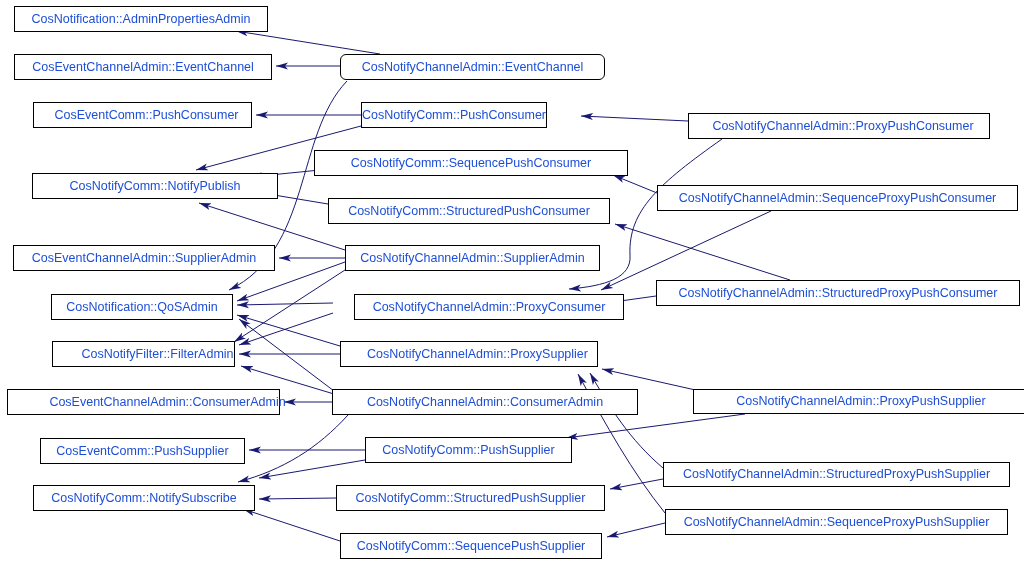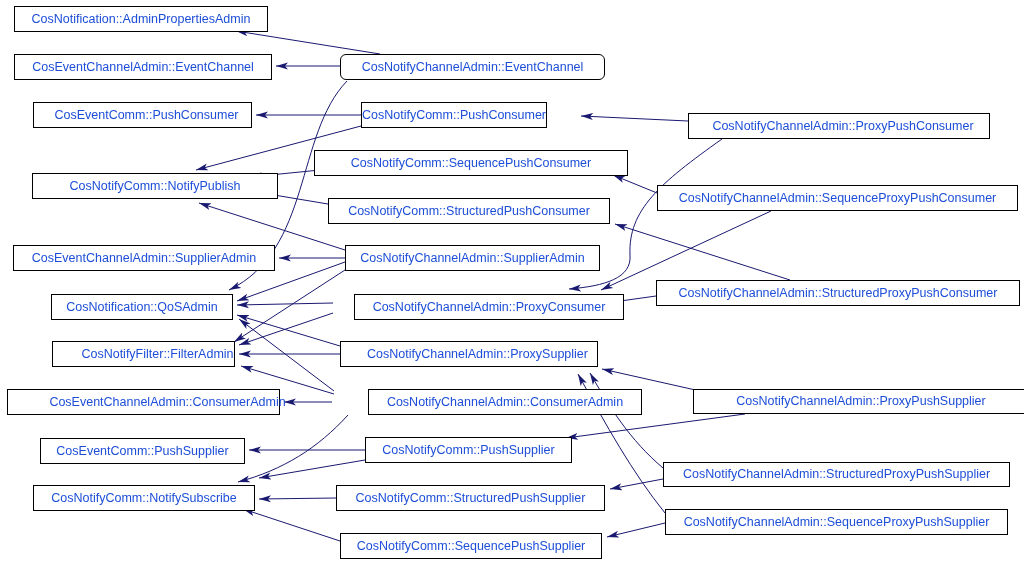--- a/index.html
+++ b/index.html
@@ -73,21 +73,21 @@
       <div class="node" style="left: 7px; top: 389px; width: 273px; height: 26px; padding-left: 48px;">CosEventChannelAdmin::ConsumerAdmin</div>
       <div class="node" style="left: 40px; top: 438px; width: 205px; height: 26px;">CosEventComm::PushSupplier</div>
       <div class="node" style="left: 33px; top: 485px; width: 222px; height: 26px;">CosNotifyComm::NotifySubscribe</div>
       <div class="node" style="left: 340px; top: 54px; width: 265px; height: 26px; border-radius: 6px;">CosNotifyChannelAdmin::EventChannel</div>
       <div class="node" style="left: 361px; top: 102px; width: 186px; height: 26px;">CosNotifyComm::PushConsumer</div>
       <div class="node" style="left: 314px; top: 150px; width: 314px; height: 26px;">CosNotifyComm::SequencePushConsumer</div>
       <div class="node" style="left: 328px; top: 198px; width: 282px; height: 26px;">CosNotifyComm::StructuredPushConsumer</div>
       <div class="node" style="left: 345px; top: 245px; width: 255px; height: 26px;">CosNotifyChannelAdmin::SupplierAdmin</div>
       <div class="node" style="left: 333px; top: 294px; width: 270px; height: 26px; margin-left: 21px;">CosNotifyChannelAdmin::ProxyConsumer</div>
       <div class="node" style="left: 340px; top: 341px; width: 258px; height: 26px; padding-left: 17px;">CosNotifyChannelAdmin::ProxySupplier</div>
-      <div class="node" style="left: 332px; top: 389px; width: 274px; height: 26px; margin-left: 36px;">CosNotifyChannelAdmin::ConsumerAdmin</div>
+      <div class="node" style="left: 332px; top: 389px; width: 306px; height: 26px;">CosNotifyChannelAdmin::ConsumerAdmin</div>
       <div class="node" style="left: 365px; top: 437px; width: 207px; height: 26px;">CosNotifyComm::PushSupplier</div>
       <div class="node" style="left: 336px; top: 485px; width: 269px; height: 26px;">CosNotifyComm::StructuredPushSupplier</div>
       <div class="node" style="left: 340px; top: 533px; width: 262px; height: 26px;">CosNotifyComm::SequencePushSupplier</div>
       <div class="node" style="left: 688px; top: 113px; width: 302px; height: 26px; padding-left: 8px;">CosNotifyChannelAdmin::ProxyPushConsumer</div>
       <div class="node" style="left: 657px; top: 185px; width: 361px; height: 26px;">CosNotifyChannelAdmin::SequenceProxyPushConsumer</div>
       <div class="node" style="left: 656px; top: 280px; width: 364px; height: 26px;">CosNotifyChannelAdmin::StructuredProxyPushConsumer</div>
       <div class="node" style="left: 693px; top: 389px; width: 336px; height: 25px;">CosNotifyChannelAdmin::ProxyPushSupplier</div>
       <div class="node" style="left: 663px; top: 462px; width: 347px; height: 25px;">CosNotifyChannelAdmin::StructuredProxyPushSupplier</div>
       <div class="node" style="left: 665px; top: 509px; width: 343px; height: 26px;">CosNotifyChannelAdmin::SequenceProxyPushSupplier</div>
     </div>

